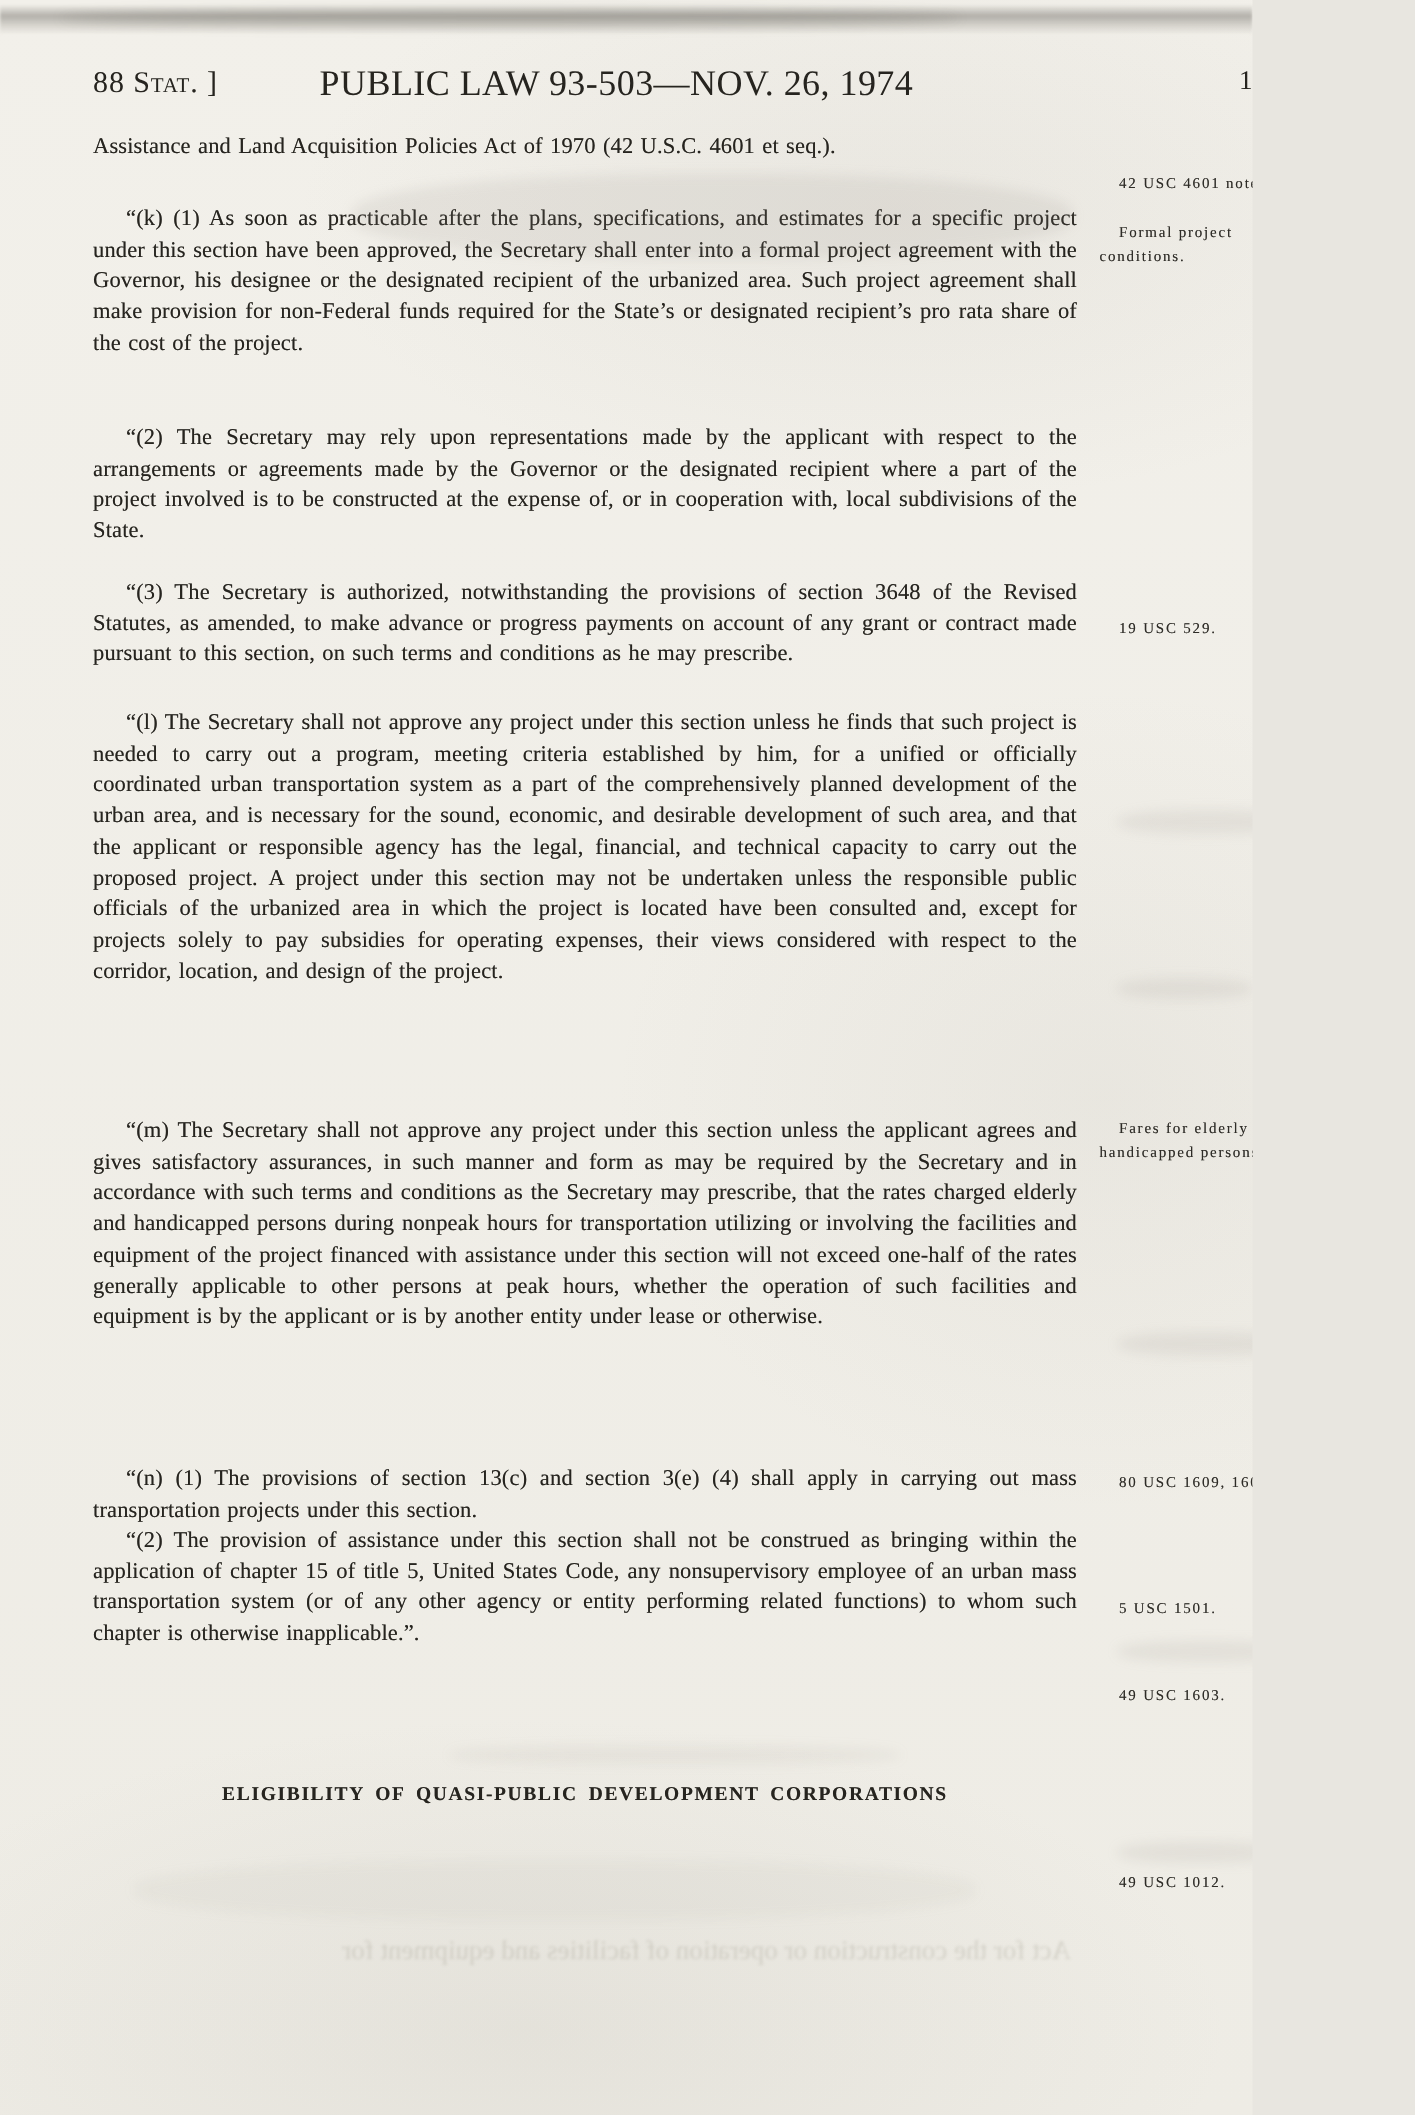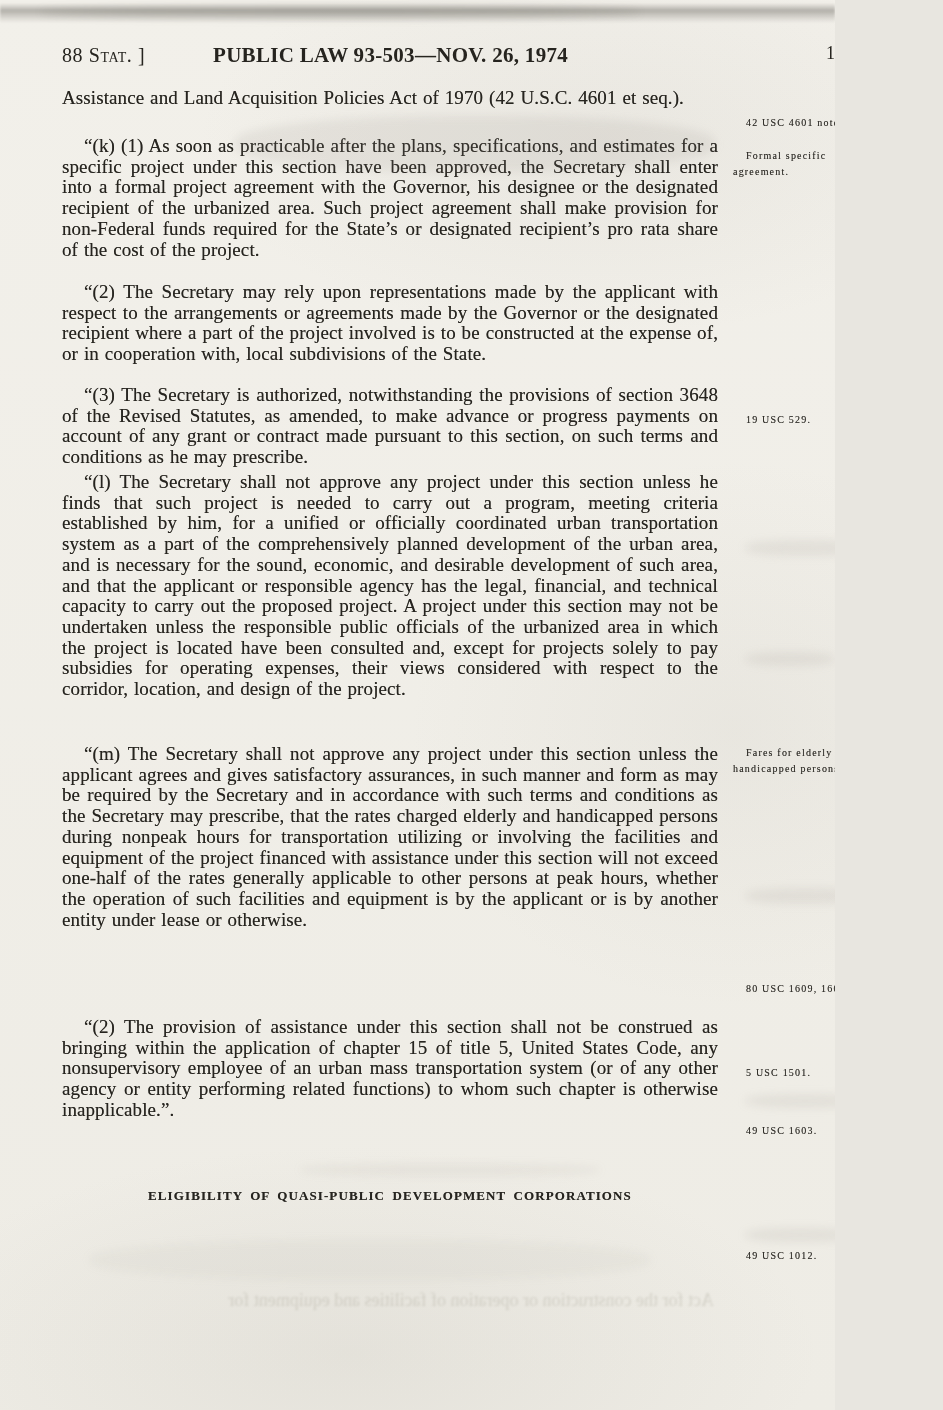--- a/index.html
+++ b/index.html
@@ -17,25 +17,25 @@
     position:absolute; top:3px; left:0; right:0; height:20px;
     background:linear-gradient(to bottom, rgba(70,68,63,0) 0%, rgba(92,89,83,.42) 38%, rgba(120,116,108,.22) 70%, rgba(120,116,108,0) 100%);
     filter:blur(1px);
   }
   .scan-band2 {
     position:absolute; top:6px; left:40px; width:600px; height:12px;
     background:rgba(90,87,80,.18); border-radius:50%; filter:blur(4px);
   }
   .hdr { position:absolute; white-space:nowrap; }
   .hdr-left  { top:44px; left:62px;  font-size:20px; font-variant:small-caps; letter-spacing:.6px; }
-  .hdr-center{ top:43px; left:213px; font-size:21px; font-weight:bold; letter-spacing:.3px; }
+  .hdr-center{ top:43px; left:213px; font-size:24px; font-weight:normal; letter-spacing:.3px; }
   .hdr-right { top:43px; left:826px; font-size:18px; }
   .para {
     position:absolute; left:62px; width:656px; margin:0;
-    font-size:19px; line-height:20.7px; text-align:justify;
+    font-size:15px; line-height:20.7px; text-align:justify;
     letter-spacing:.1px; word-spacing:1px;
     text-shadow:0 0 .4px rgba(38,36,31,.55);
   }
   .indent { text-indent:22px; }
   .section-heading {
     position:absolute; left:62px; width:656px; margin:0; text-align:center;
     font-size:13px; font-weight:bold; letter-spacing:1.1px; word-spacing:3px;
     text-shadow:0 0 .4px rgba(38,36,31,.5);
   }
   .note {
@@ -65,27 +65,28 @@
   <span class="hdr hdr-left">88 Stat. ]</span>
   <span class="hdr hdr-center">PUBLIC LAW 93-503—NOV. 26, 1974</span>
   <span class="hdr hdr-right">1571</span>
 
   <p class="para" style="top:88px">Assistance and Land Acquisition Policies Act of 1970 (42 U.S.C. 4601 et seq.).</p>
   <p class="para indent" style="top:136px">“(k) (1) As soon as practicable after the plans, specifications, and estimates for a specific project under this section have been approved, the Secretary shall enter into a formal project agreement with the Governor, his designee or the designated recipient of the urbanized area. Such project agreement shall make provision for non-Federal funds required for the State’s or designated recipient’s pro rata share of the cost of the project.</p>
   <p class="para indent" style="top:282px">“(2) The Secretary may rely upon representations made by the applicant with respect to the arrangements or agreements made by the Governor or the designated recipient where a part of the project involved is to be constructed at the expense of, or in cooperation with, local subdivisions of the State.</p>
   <p class="para indent" style="top:385px">“(3) The Secretary is authorized, notwithstanding the provisions of section 3648 of the Revised Statutes, as amended, to make advance or progress payments on account of any grant or contract made pursuant to this section, on such terms and conditions as he may prescribe.</p>
   <p class="para indent" style="top:472px">“(l) The Secretary shall not approve any project under this section unless he finds that such project is needed to carry out a program, meeting criteria established by him, for a unified or officially coordinated urban transportation system as a part of the comprehensively planned development of the urban area, and is necessary for the sound, economic, and desirable development of such area, and that the applicant or responsible agency has the legal, financial, and technical capacity to carry out the proposed project. A project under this section may not be undertaken unless the responsible public officials of the urbanized area in which the project is located have been consulted and, except for projects solely to pay subsidies for operating expenses, their views considered with respect to the corridor, location, and design of the project.</p>
   <p class="para indent" style="top:744px">“(m) The Secretary shall not approve any project under this section unless the applicant agrees and gives satisfactory assurances, in such manner and form as may be required by the Secretary and in accordance with such terms and conditions as the Secretary may prescribe, that the rates charged elderly and handicapped persons during nonpeak hours for transportation utilizing or involving the facilities and equipment of the project financed with assistance under this section will not exceed one-half of the rates generally applicable to other persons at peak hours, whether the operation of such facilities and equipment is by the applicant or is by another entity under lease or otherwise.</p>
+  <p class="para indent" style="top:976px">“(n) (1) The provisions of section 13(c) and section 3(e) (4) shall apply in carrying out mass transportation projects under this section.</p>
   <p class="para indent" style="top:1017px">“(2) The provision of assistance under this section shall not be construed as bringing within the application of chapter 15 of title 5, United States Code, any nonsupervisory employee of an urban mass transportation system (or of any other agency or entity performing related functions) to whom such chapter is otherwise inapplicable.”.</p>
 
   <p class="section-heading" style="top:1188px">ELIGIBILITY OF QUASI-PUBLIC DEVELOPMENT CORPORATIONS</p>
 
 
   <p class="note" style="top:115px">42 USC 4601 note.</p>
-  <p class="note" style="top:148px">Formal specific agreement.</p>
+  <p class="note" style="top:148px">Formal project conditions.</p>
   <p class="note" style="top:412px">19 USC 529.</p>
   <p class="note" style="top:745px">Fares for elderly and handicapped persons.</p>
   <p class="note" style="top:981px">80 USC 1609, 1602.</p>
   <p class="note" style="top:1065px">5 USC 1501.</p>
   <p class="note" style="top:1123px">49 USC 1603.</p>
   <p class="note" style="top:1248px">49 USC 1012.</p>
 
   <div class="smudge" style="left:235px; top:116px; width:480px; height:56px"></div>
   <div class="smudge" style="left:745px; top:540px; width:120px; height:16px"></div>
   <div class="smudge" style="left:745px; top:652px; width:90px;  height:14px"></div>

